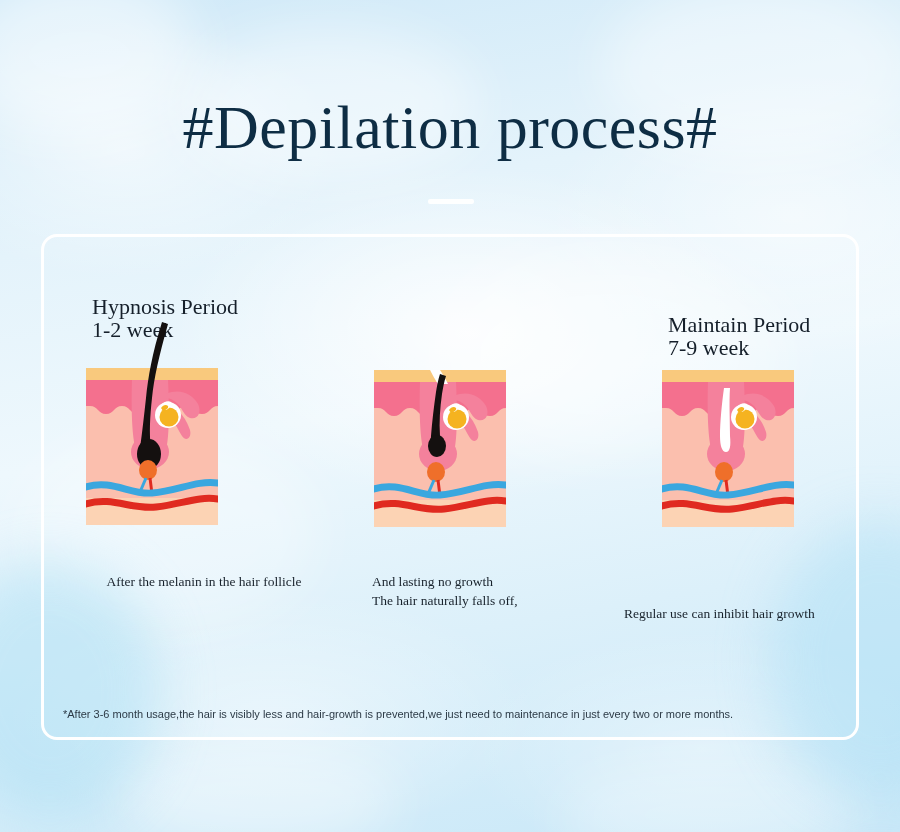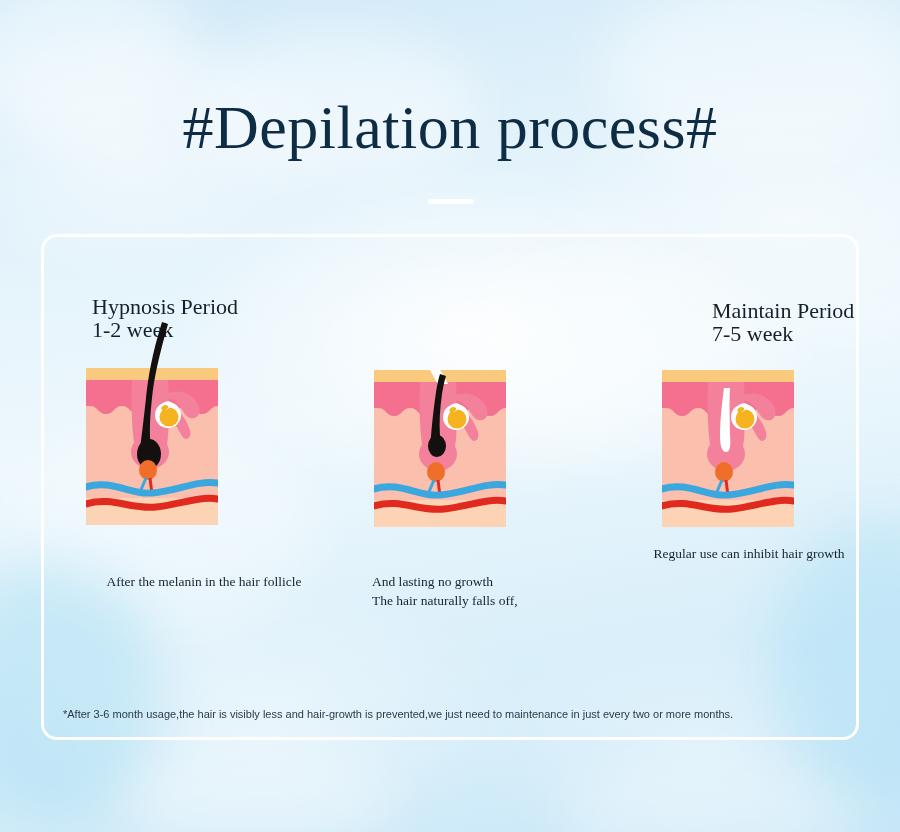--- a/index.html
+++ b/index.html
@@ -206,23 +206,23 @@
       <path d="M0,167 C26,159 44,175 66,173 C92,171 110,160 132,163" stroke="#3aa7df" stroke-width="7" fill="none" stroke-linecap="round"></path>
       <path d="M0,184 C26,176 46,190 70,187 C96,184 112,176 132,179" stroke="#e02a20" stroke-width="7" fill="none" stroke-linecap="round"></path>
     </svg>
   </div>
 
   <div class="caption" style="left:372px; top:572px; width:250px;">
     <div>And lasting no growth</div>
     <div>The hair naturally falls off,</div>
   </div>
 
-  <div class="col-heading" style="left:668px; top:299px;margin-left:44px;">
+  <div class="col-heading" style="left:668px; top:313px;">
     <div>Maintain Period</div>
-    <div>7-5 week</div>
+    <div>7-9 week</div>
   </div>
 
   <div class="illus" style="left:662px; top:370px;">
     <svg viewBox="0 0 132 205" width="132" height="205" style="position:absolute; left:0; top:-48px;" preserveAspectRatio="none">
       <rect x="0" y="48" width="132" height="157" fill="#fbbfae"></rect>
       <rect x="0" y="178" width="132" height="27" fill="#fcd3b4"></rect>
       <rect x="0" y="48" width="132" height="12" fill="#f9c97d"></rect>
       <path d="M0,60 L132,60 L132,86 C124,86 124,94 116,94 C108,94 108,86 100,86
                C92,86 92,94 84,94 C76,94 76,86 68,86 C60,86 60,94 52,94
                C44,94 44,86 36,86 C28,86 28,94 20,94 C12,94 12,86 4,86 L0,86 Z" fill="#f4708e"></path>
@@ -238,19 +238,19 @@
       <path d="M62,66 C60,80 58,100 58,114 C58,124 60,130 64,130
                C68,130 69,124 68,114 C68,100 67,80 68,66 Z" fill="#ffffff"></path>
       <ellipse cx="62" cy="150" rx="9" ry="10" fill="#ef6f2a"></ellipse>
       <path d="M60,158 L54,172" stroke="#3aa7df" stroke-width="3" fill="none"></path>
       <path d="M64,158 L66,174" stroke="#e02a20" stroke-width="3" fill="none"></path>
       <path d="M0,167 C26,159 44,175 66,173 C92,171 110,160 132,163" stroke="#3aa7df" stroke-width="7" fill="none" stroke-linecap="round"></path>
       <path d="M0,184 C26,176 46,190 70,187 C96,184 112,176 132,179" stroke="#e02a20" stroke-width="7" fill="none" stroke-linecap="round"></path>
     </svg>
   </div>
 
-  <div class="caption" style="left:624px; top:544px; width:250px;text-align:center;">
+  <div class="caption" style="left:624px; top:604px; width:250px;">
     <div>Regular use can inhibit hair growth</div>
   </div>
 
   <div id="footnote">*After 3-6 month usage,the hair is visibly less and hair-growth is prevented,we just need to maintenance in just every two or more months.</div>
 
 </div>
 
 </body></html>

